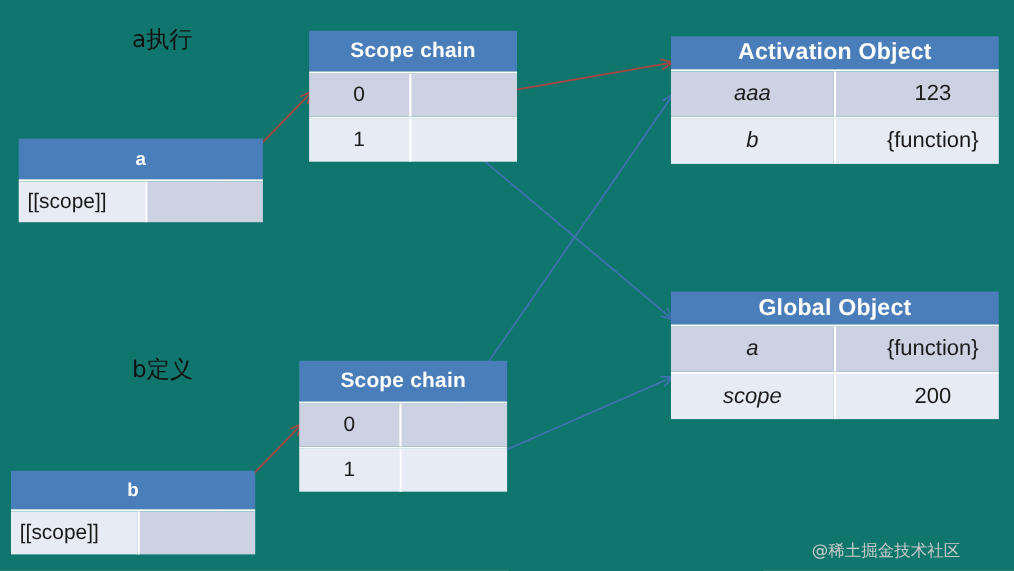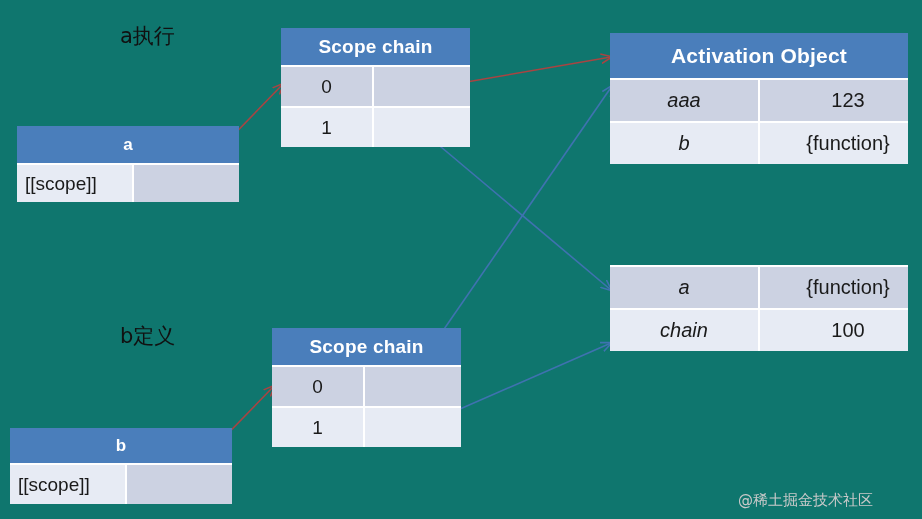--- a/index.html
+++ b/index.html
@@ -71,21 +71,21 @@
   .fn-tbl .hdr { font-size: 17px; }
   .fn-tbl .c-key {
     width: 122px;
     font-size: 19px;
     justify-content: flex-start;
     padding-left: 8px;
   }
   .fn-tbl .c-val { width: 112px; }
 
   
-  .obj-tbl .hdr { font-size: 21px; height: 45px; }
+  .obj-tbl .hdr { font-size: 21px; height: 30px; }
   .obj-tbl .row { height: 43px; }
   .obj-tbl .c-key { width: 148px; font-size: 20px; font-style: italic; }
   .obj-tbl .c-val { width: 150px; font-size: 20px; }
 
   
   .caption {
     position: absolute;
     font-family: "DejaVu Sans", "Liberation Sans", sans-serif;
     font-size: 21px;
     color: #111111;
@@ -157,27 +157,28 @@
       <div class="cell c-key r-dark">aaa</div>
       <div class="cell c-val r-dark">123</div>
     </div>
     <div class="row">
       <div class="cell c-key r-light">b</div>
       <div class="cell c-val r-light">{function}</div>
     </div>
   </div>
 
   <div class="tbl obj-tbl" style="left:610px; top:265px; width:298px;">
+    <div class="hdr">Global Object</div>
     <div class="row">
       <div class="cell c-key r-dark">a</div>
       <div class="cell c-val r-dark">{function}</div>
     </div>
     <div class="row">
-      <div class="cell c-key r-light">chain</div>
-      <div class="cell c-val r-light">100</div>
+      <div class="cell c-key r-light">scope</div>
+      <div class="cell c-val r-light">200</div>
     </div>
   </div>
 
   <div class="tbl scope-tbl" style="left:272px; top:328px; width:189px;">
     <div class="hdr">Scope chain</div>
     <div class="row">
       <div class="cell c-idx r-dark">0</div>
       <div class="cell c-val r-dark"></div>
     </div>
     <div class="row">

